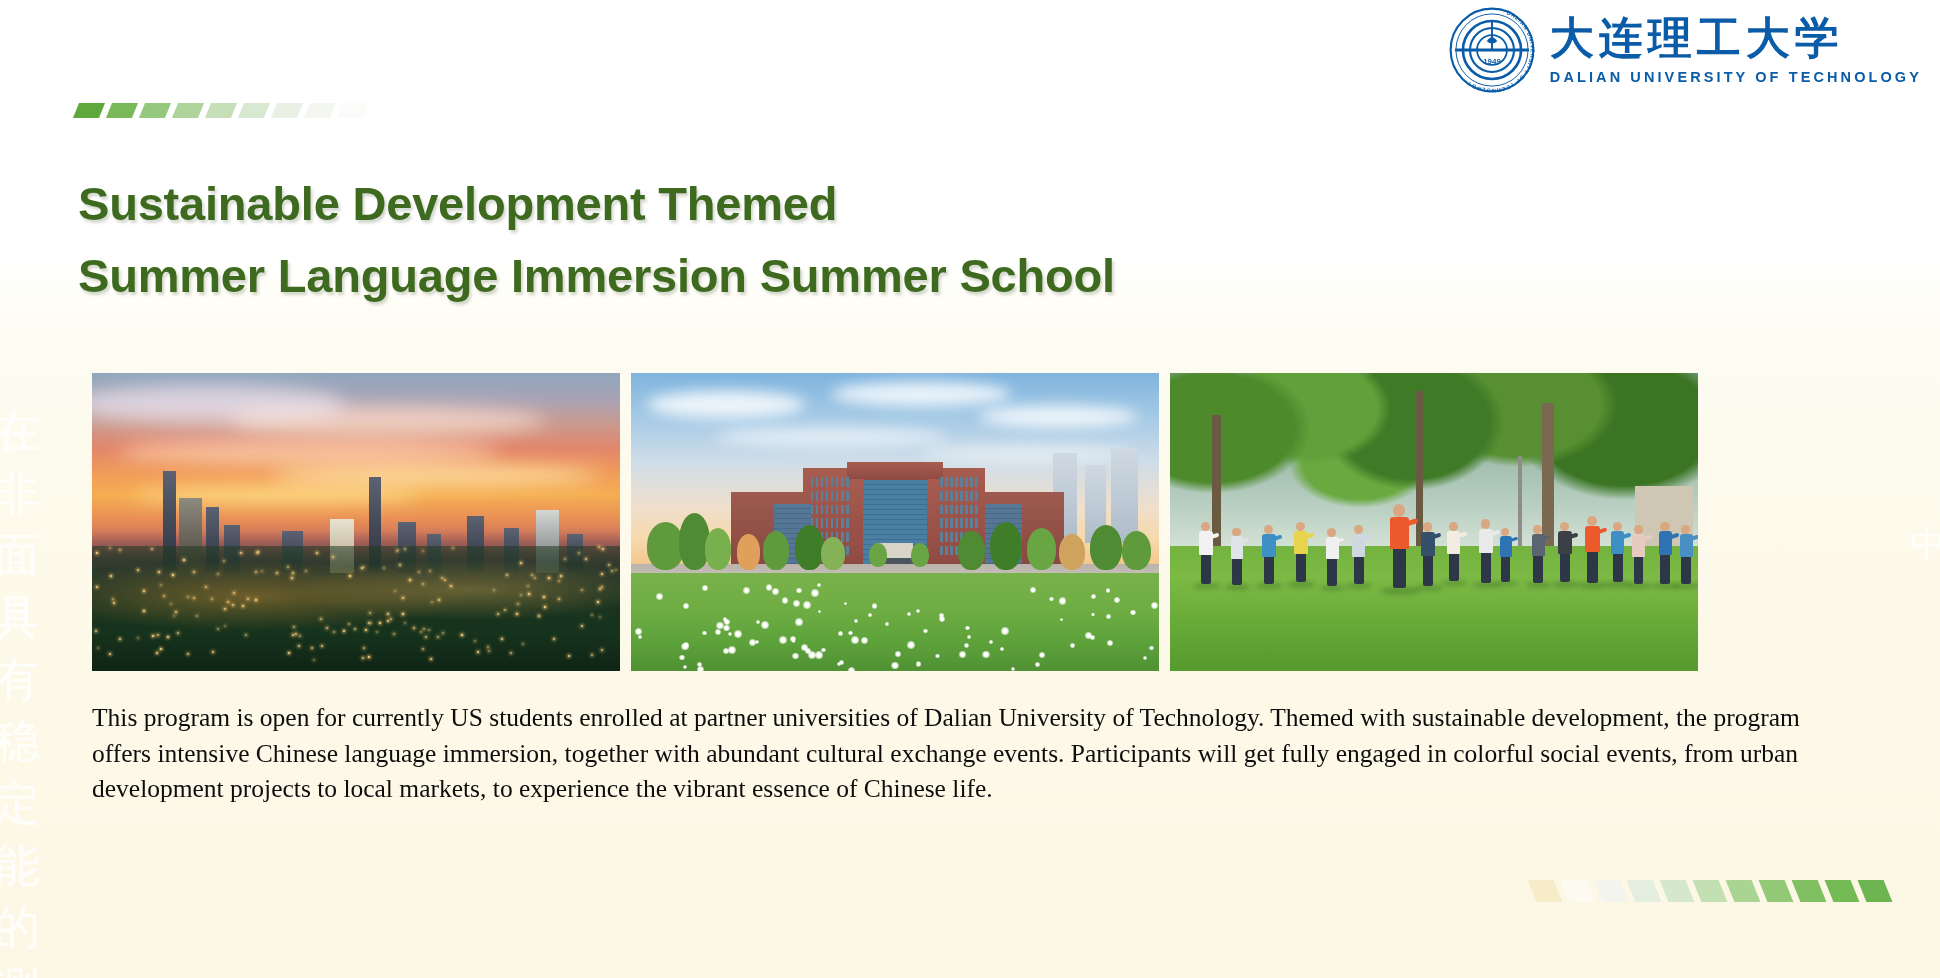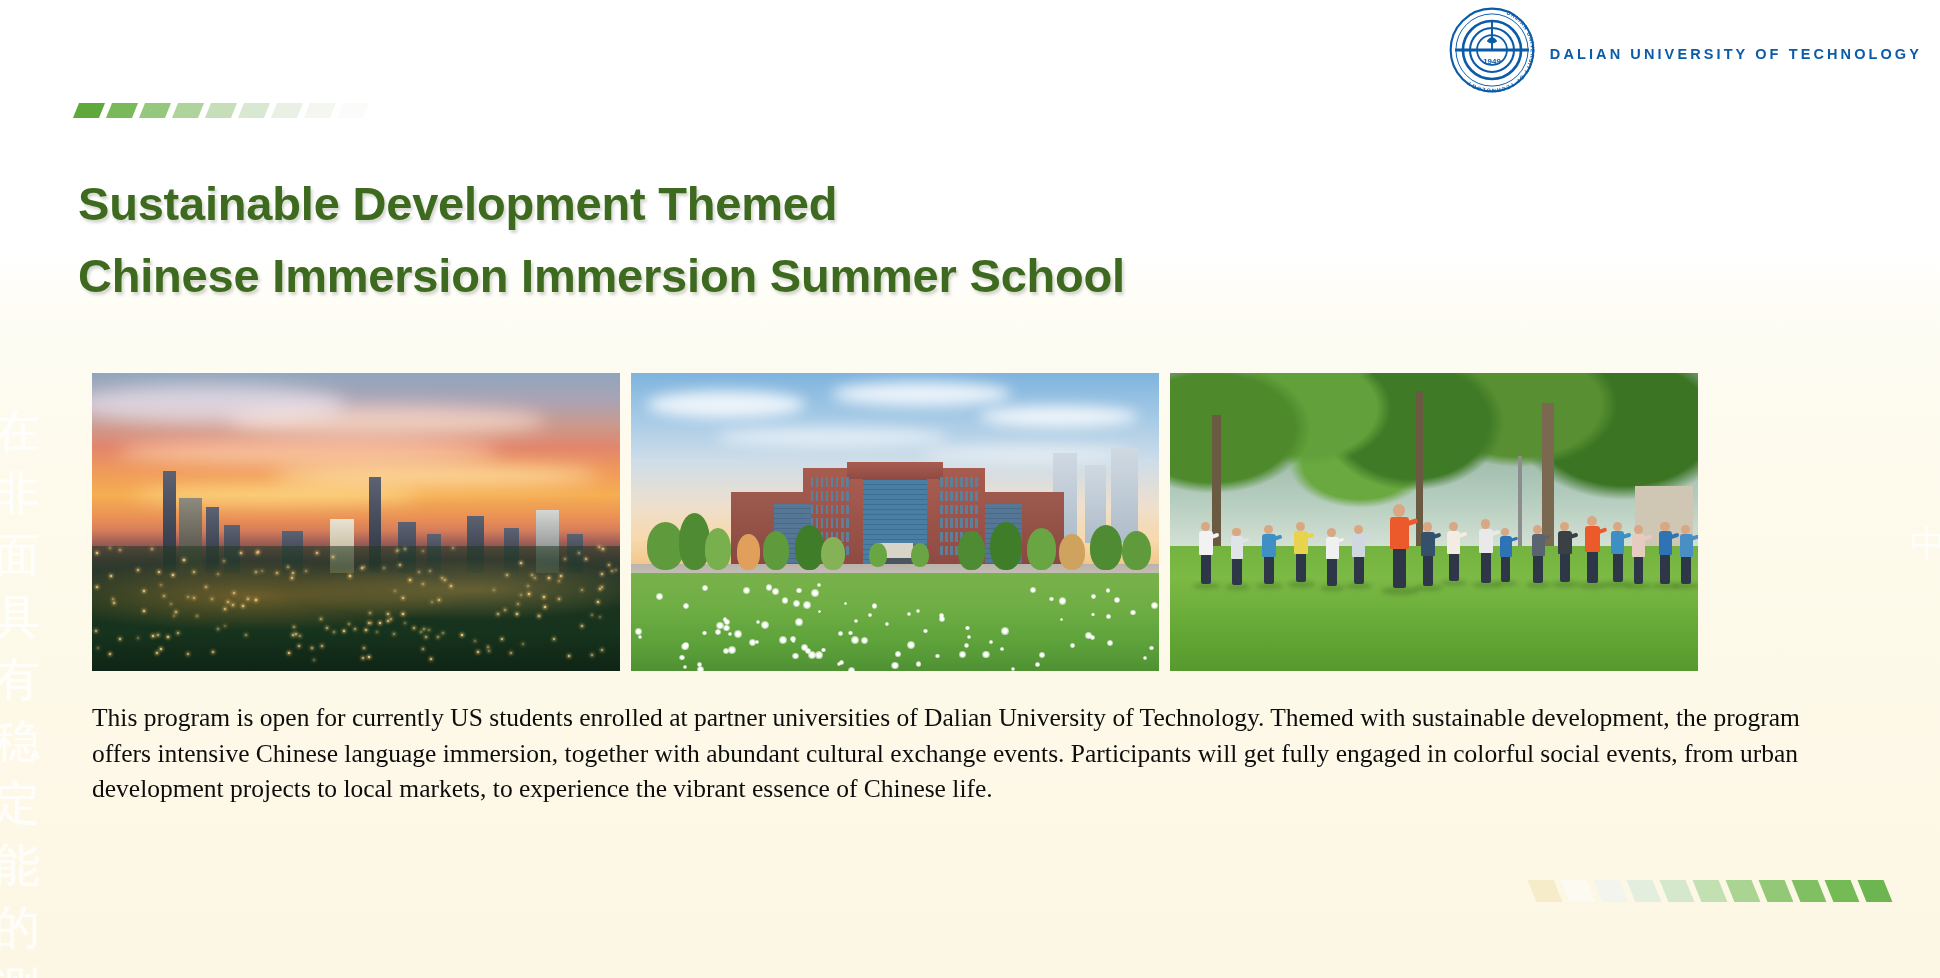--- a/index.html
+++ b/index.html
@@ -292,38 +292,39 @@
       <line x1="8" y1="50" x2="92" y2="50" stroke="#0a5ba8" stroke-width="3.4"></line>
       <line x1="50" y1="17" x2="50" y2="50" stroke="#0a5ba8" stroke-width="2.2"></line>
       <path d="M44 40 q6 -9 12 0 q-6 5 -12 0 z" fill="#0a5ba8"></path>
       <text x="50" y="66" font-family="Liberation Sans, sans-serif" font-size="9" font-weight="700" fill="#0a5ba8" text-anchor="middle">1949</text>
       <path id="sealarc" d="M 50 6 a 44 44 0 0 1 0 88 a 44 44 0 0 1 0 -88" fill="none"></path>
       <text font-family="Liberation Sans, sans-serif" font-size="6.1" font-weight="700" fill="#0a5ba8" letter-spacing="1.1">
         <textPath href="#sealarc" startOffset="6%">DALIAN UNIVERSITY OF TECHNOLOGY</textPath>
       </text>
     </svg>
     <div class="logo-text">
+      <div class="logo-cn">大连理工大学</div>
       <div class="logo-en">DALIAN UNIVERSITY OF TECHNOLOGY</div>
     </div>
   </div>
 
   <div class="deco-top" id="deco-top">
       <div class="para" style="background: rgb(95, 168, 60);"></div>
       <div class="para" style="background: rgb(121, 185, 90);"></div>
       <div class="para" style="background: rgb(148, 200, 124);"></div>
       <div class="para" style="background: rgb(174, 211, 155);"></div>
       <div class="para" style="background: rgb(198, 223, 185);"></div>
       <div class="para" style="background: rgb(217, 233, 209);"></div>
       <div class="para" style="background: rgb(232, 241, 228);"></div>
       <div class="para" style="background: rgb(243, 247, 240);"></div>
       <div class="para" style="background: rgb(251, 252, 250);"></div>
     </div>
 
   <h1 class="title">Sustainable Development Themed
-Chinese Immersion Immersion Summer School</h1>
+Summer Language Immersion Summer School</h1>
 
   <div class="photo-row">
 
     <div class="photo">
       <div class="ph-sky"></div>
       <div class="ph-cloud" style="left:-4%;top:4%;width:52%;height:13%;background:#cdbccd;opacity:.7"></div>
       <div class="ph-cloud" style="left:26%;top:11%;width:60%;height:10%;background:#e9a98c;opacity:.75"></div>
       <div class="ph-cloud" style="left:5%;top:22%;width:72%;height:9%;background:#f2a173;opacity:.75"></div>
       <div class="ph-cloud" style="left:34%;top:31%;width:62%;height:7%;background:#ffc07a;opacity:.8"></div>
       <div class="ph-cloud" style="left:8%;top:38%;width:54%;height:6%;background:#ffb468;opacity:.7"></div>

